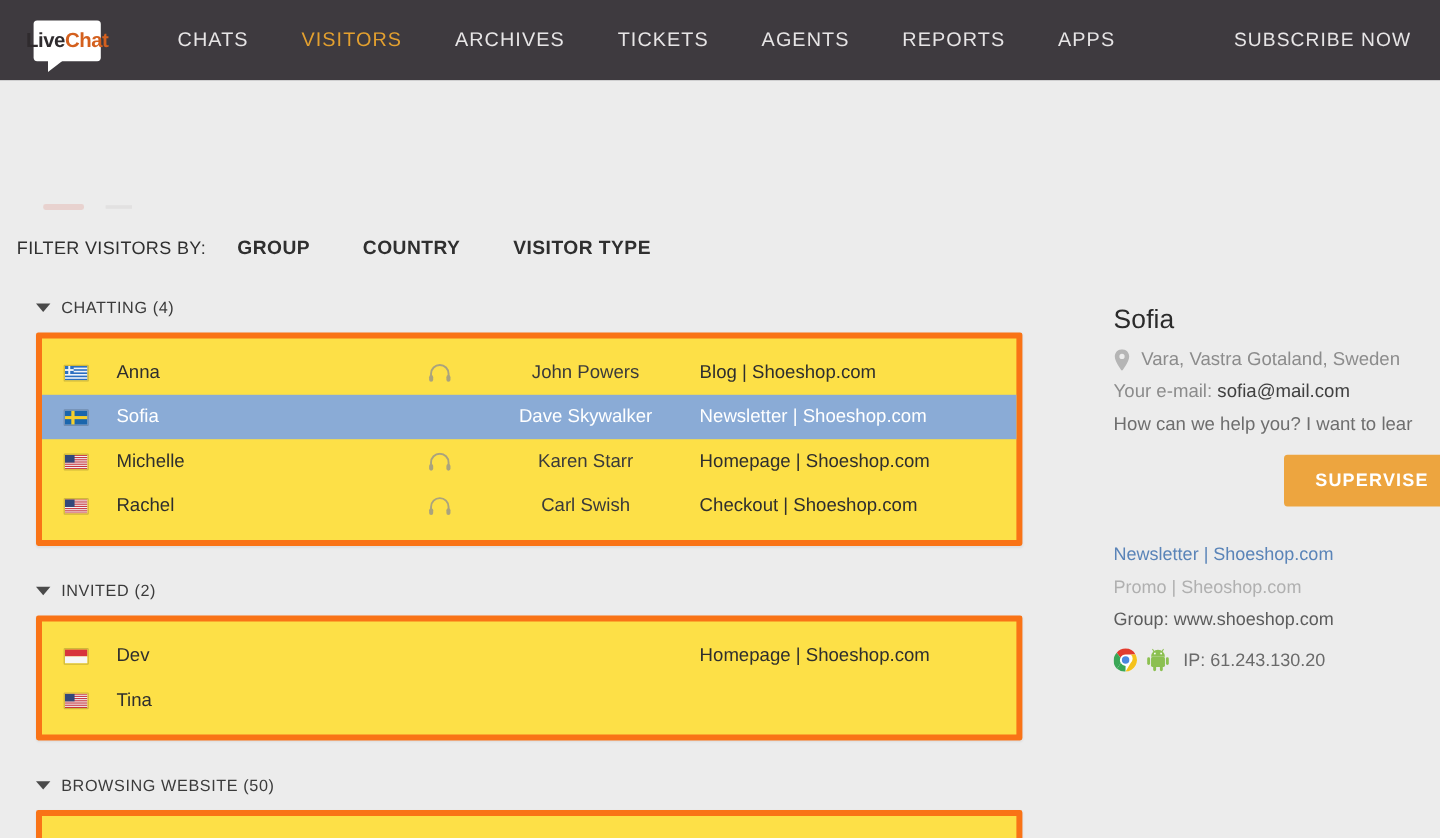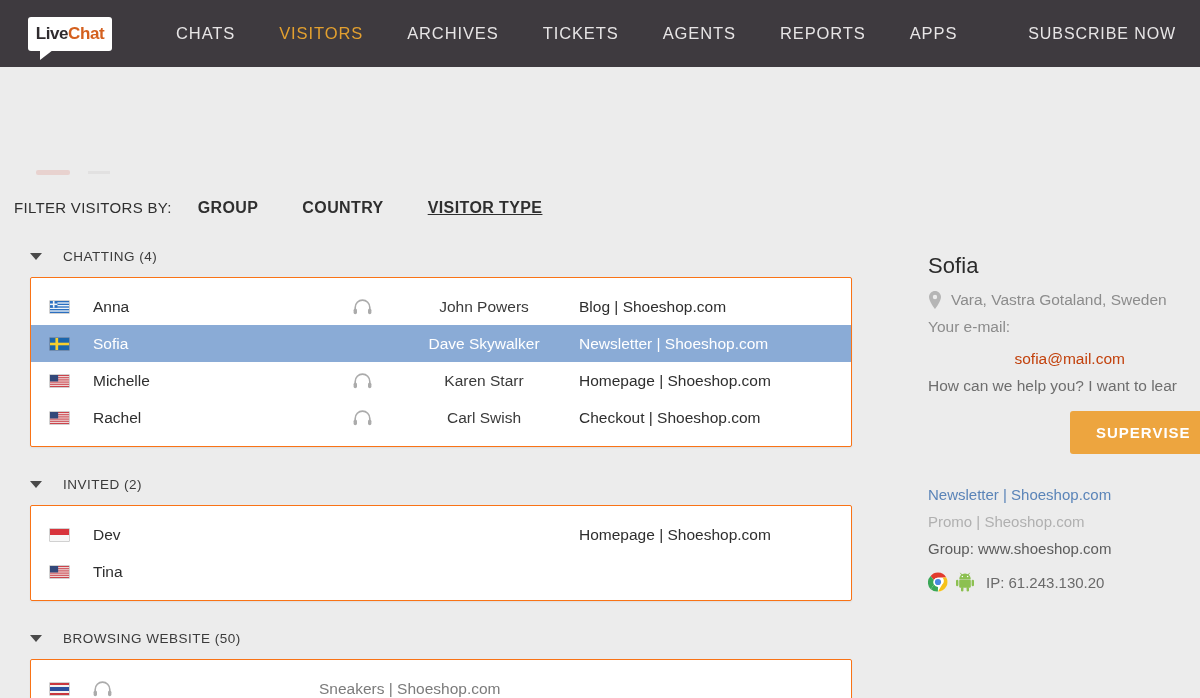--- a/index.html
+++ b/index.html
@@ -18,21 +18,21 @@
     background: #3e3a3f;
     display: flex; align-items: center;
   }
   .topbar-inner {
     width: 100%; height: 100%;
     display: flex; align-items: center;
     padding-left: 28px; padding-right: 22px;
   }
   .logo {
     position: relative;
-    width: 84px; height: 34px;
+    width: 56px; height: 34px;
     background: #ffffff;
     border-radius: 3px;
     display: flex; align-items: center; justify-content: center;
     margin-right: 42px;
     flex: 0 0 auto;
   }
   .logo:after {
     content: "";
     position: absolute;
     left: 12px; bottom: -9px;
@@ -114,53 +114,52 @@
     margin-right: 26px;
   }
   .filter-opt {
     font-size: 16px;
     font-weight: bold;
     letter-spacing: 0.4px;
     color: #2f2f2f;
     margin-right: 44px;
     cursor: pointer;
   }
-  .filter-opt:last-child { margin-right: 0; text-decoration: underline; }
+  .filter-opt:last-child { margin-right: 0; }
 
   
   .list-col {
     position: absolute;
     left: 30px; top: 178px;
     width: 822px;
   }
 
   .section-head {
     display: flex; align-items: center;
     height: 22px;
     margin-bottom: 10px;
     cursor: pointer;
-    gap: 12px;
   }
   .caret {
     width: 0; height: 0;
     border-left: 6px solid transparent;
     border-right: 6px solid transparent;
     border-top: 7px solid #4a4a4a;
     margin-right: 9px;
     flex: 0 0 auto;
   }
   .section-title {
     font-size: 13.5px;
     letter-spacing: 0.5px;
     color: #3b3b3b;
   }
 
   .card {
-    background: #ffffff;
-    border: 1px solid #f97316;
+    background: #fde047;
+    border: 5px solid #f97316;
     border-radius: 2px;
     box-shadow: 0 1px 2px rgba(0,0,0,0.06);
     padding: 10px 0 10px 0;
     margin-bottom: 26px;
   }
 
   .row {
     display: flex; align-items: center;
     height: 37px;
     padding: 0 18px;
@@ -210,21 +209,21 @@
   }
   .detail-line {
     display: flex; align-items: flex-start;
     font-size: 15.5px;
     color: #8c8c8c;
     margin-bottom: 9px;
     white-space: nowrap;
   }
   .pin-icon { width: 14px; height: 18px; margin-right: 9px; flex: 0 0 auto; }
   .detail-email-label { color: #8c8c8c; }
-  .detail-email-value { color: #c2410c; margin-top: 32px; }
+  .detail-email-value { color: #404040; }
   .detail-question {
     font-size: 15.5px;
     color: #6e6e6e;
     white-space: nowrap;
     margin-bottom: 16px;
   }
 
   .supervise-btn {
     display: inline-block;
     background: #eda53f;

